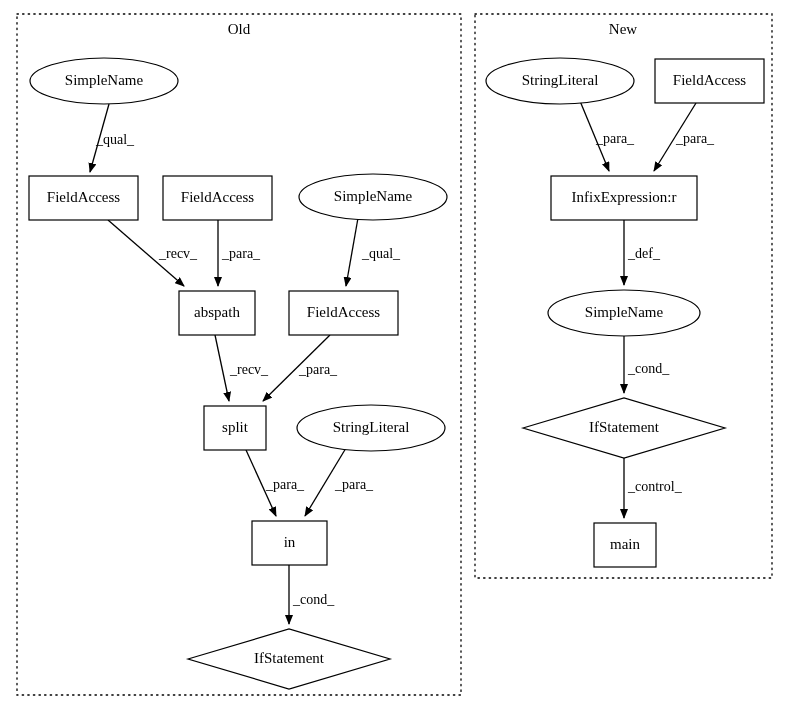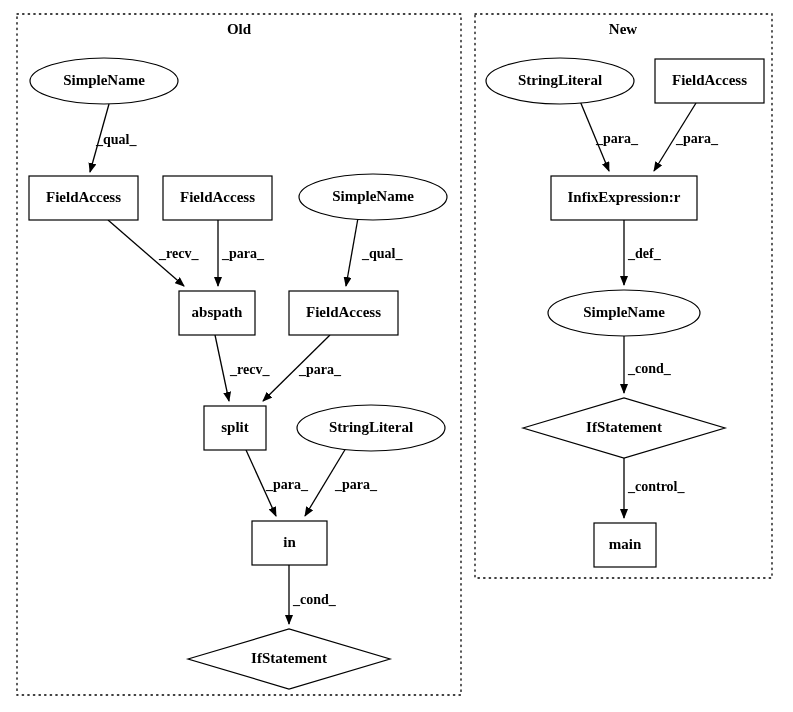--- a/index.html
+++ b/index.html
@@ -10,21 +10,20 @@
   body {
     width: 793px;
     height: 712px;
     font-family: "Liberation Serif", "DejaVu Serif", serif;
     overflow: hidden;
   }
   #graph-root {
     position: relative;
     width: 793px;
     height: 712px;
-    font-weight: bold;
   }
   svg#graph-svg {
     display: block;
     width: 793px;
     height: 712px;
   }
   .node-shape {
     fill: #ffffff;
     stroke: #000000;
     stroke-width: 1.2;

